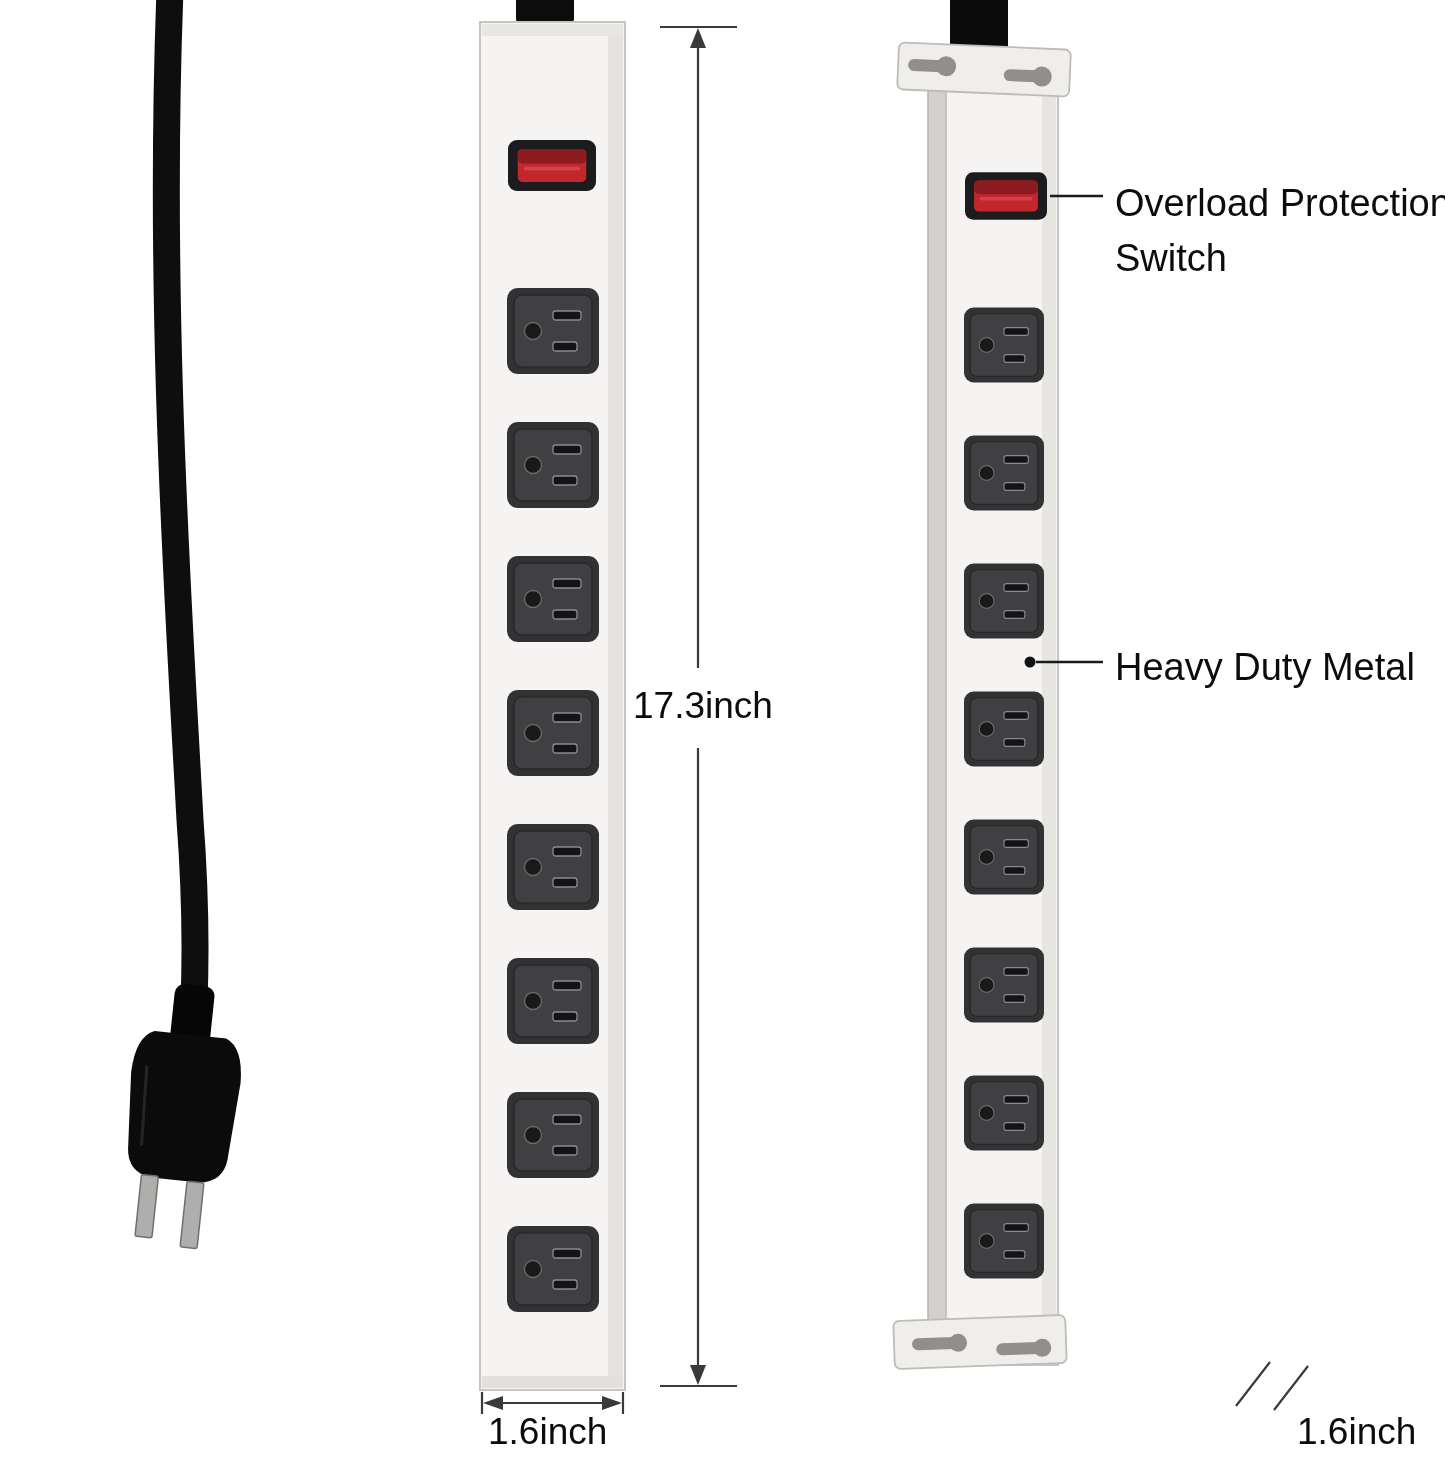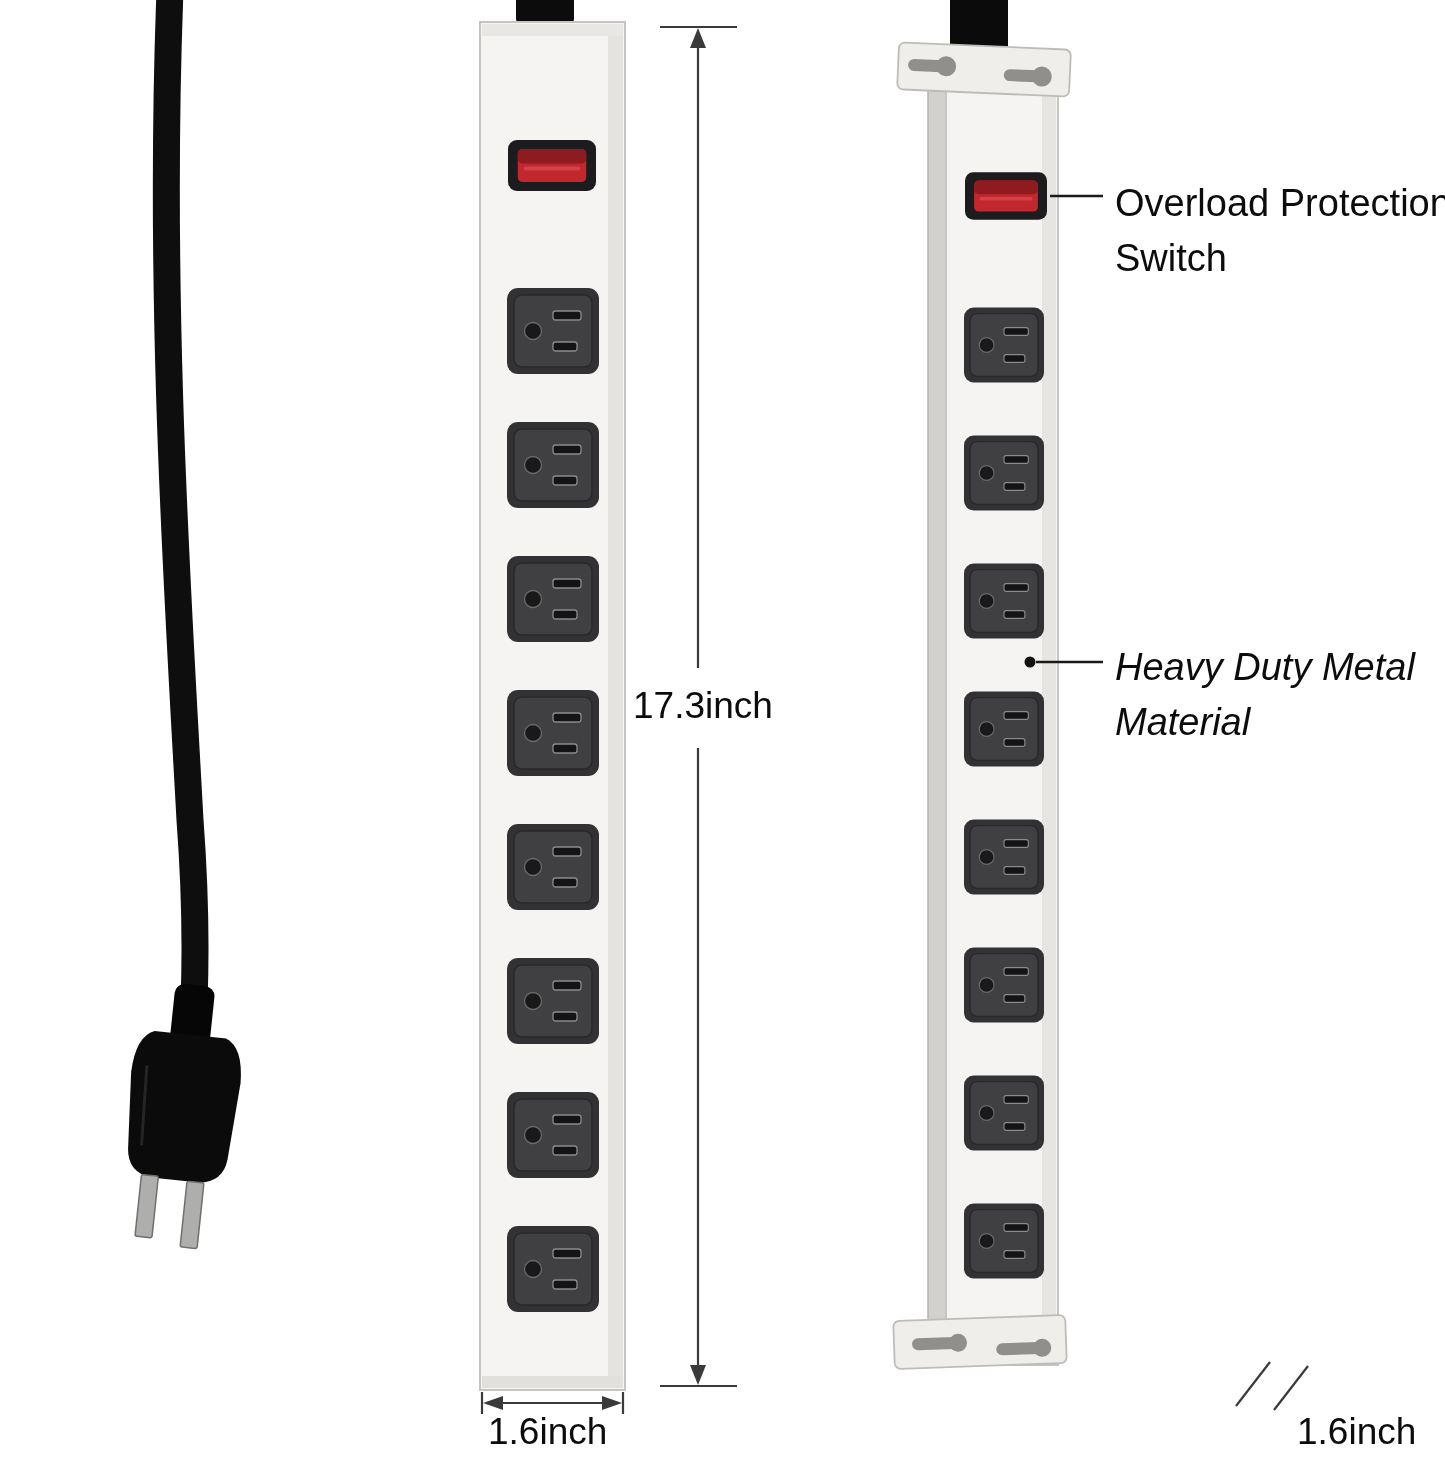--- a/index.html
+++ b/index.html
@@ -135,20 +135,19 @@
 
 <div class="lbl lbl-dim" style="left:633px;top:684px;">17.3inch</div>
 
 <div class="lbl lbl-dim" style="left:488px;top:1410px;">1.6inch</div>
 
 <div class="lbl lbl-big" style="left:1115px;top:176px;">
   <div>Overload Protection</div>
   <div>Switch</div>
 </div>
 
-<div class="lbl lbl-big" style="left:1115px;top:640px;font-style:italic;">
+<div class="lbl lbl-big" style="left:1115px;top:640px;">
   <div>Heavy Duty Metal</div>
-  <div>Material</div>
 </div>
 
 <div class="lbl lbl-dim" style="left:1297px;top:1410px;">1.6inch</div>
 
 </div>
 
 </body></html>

